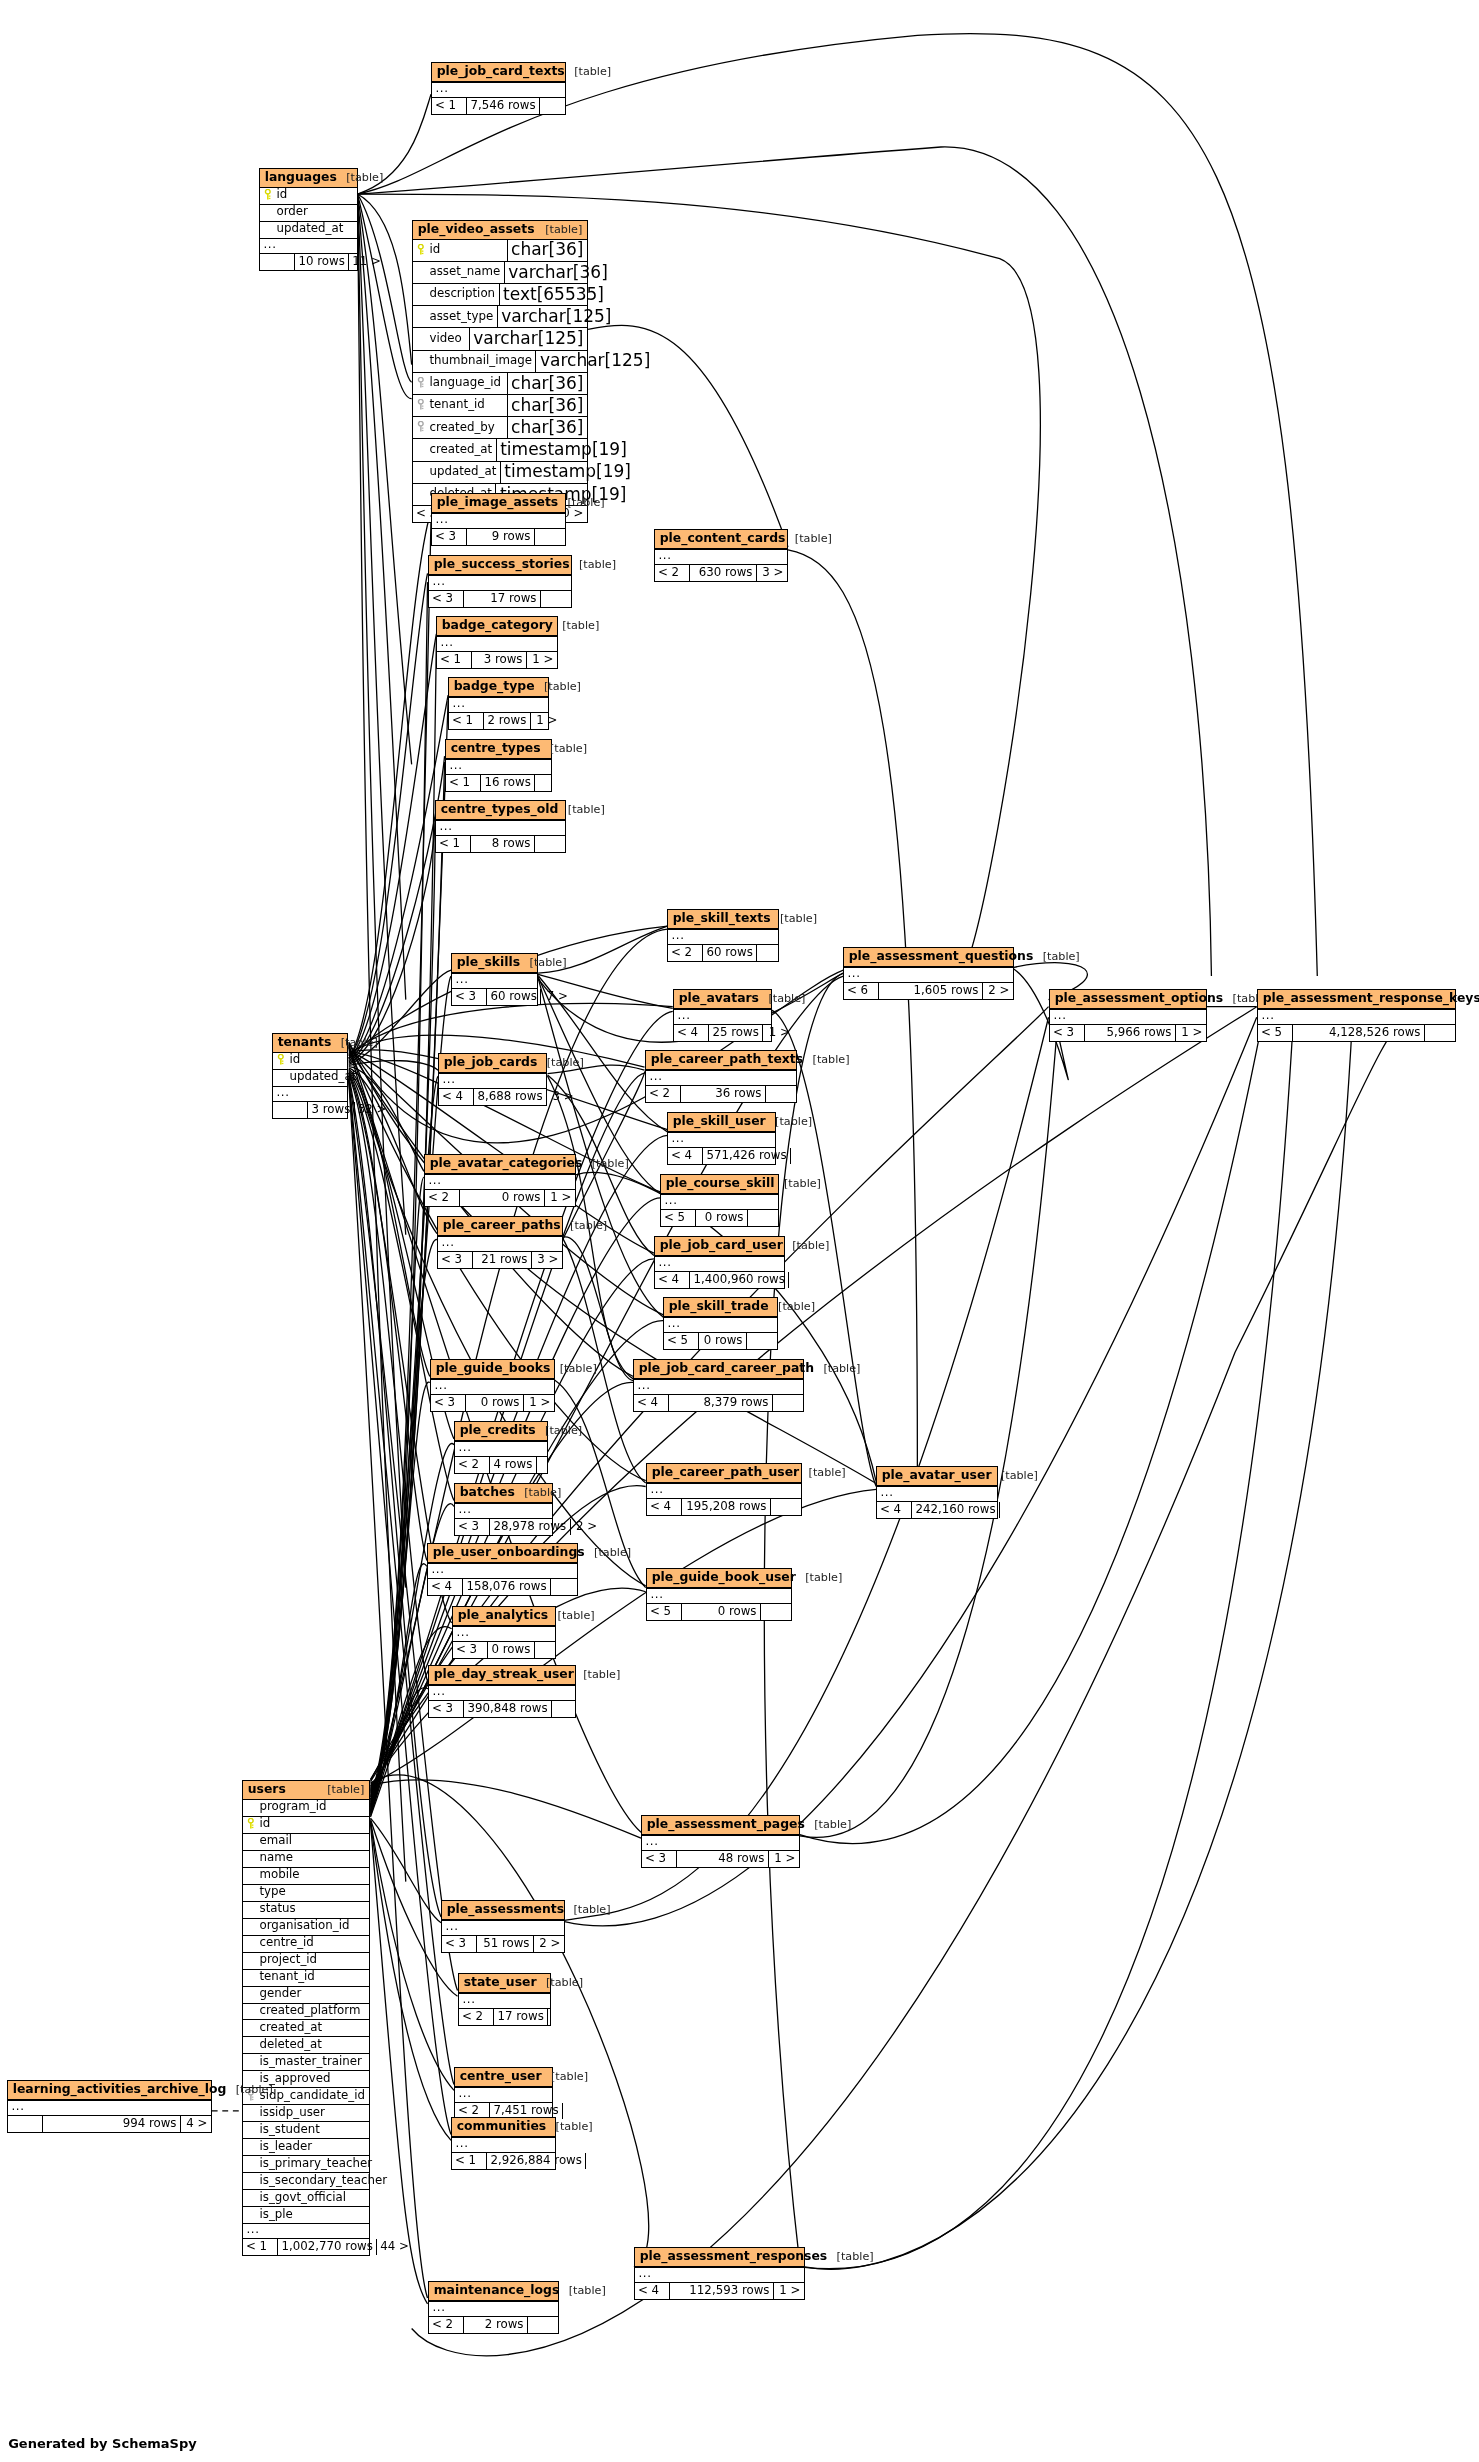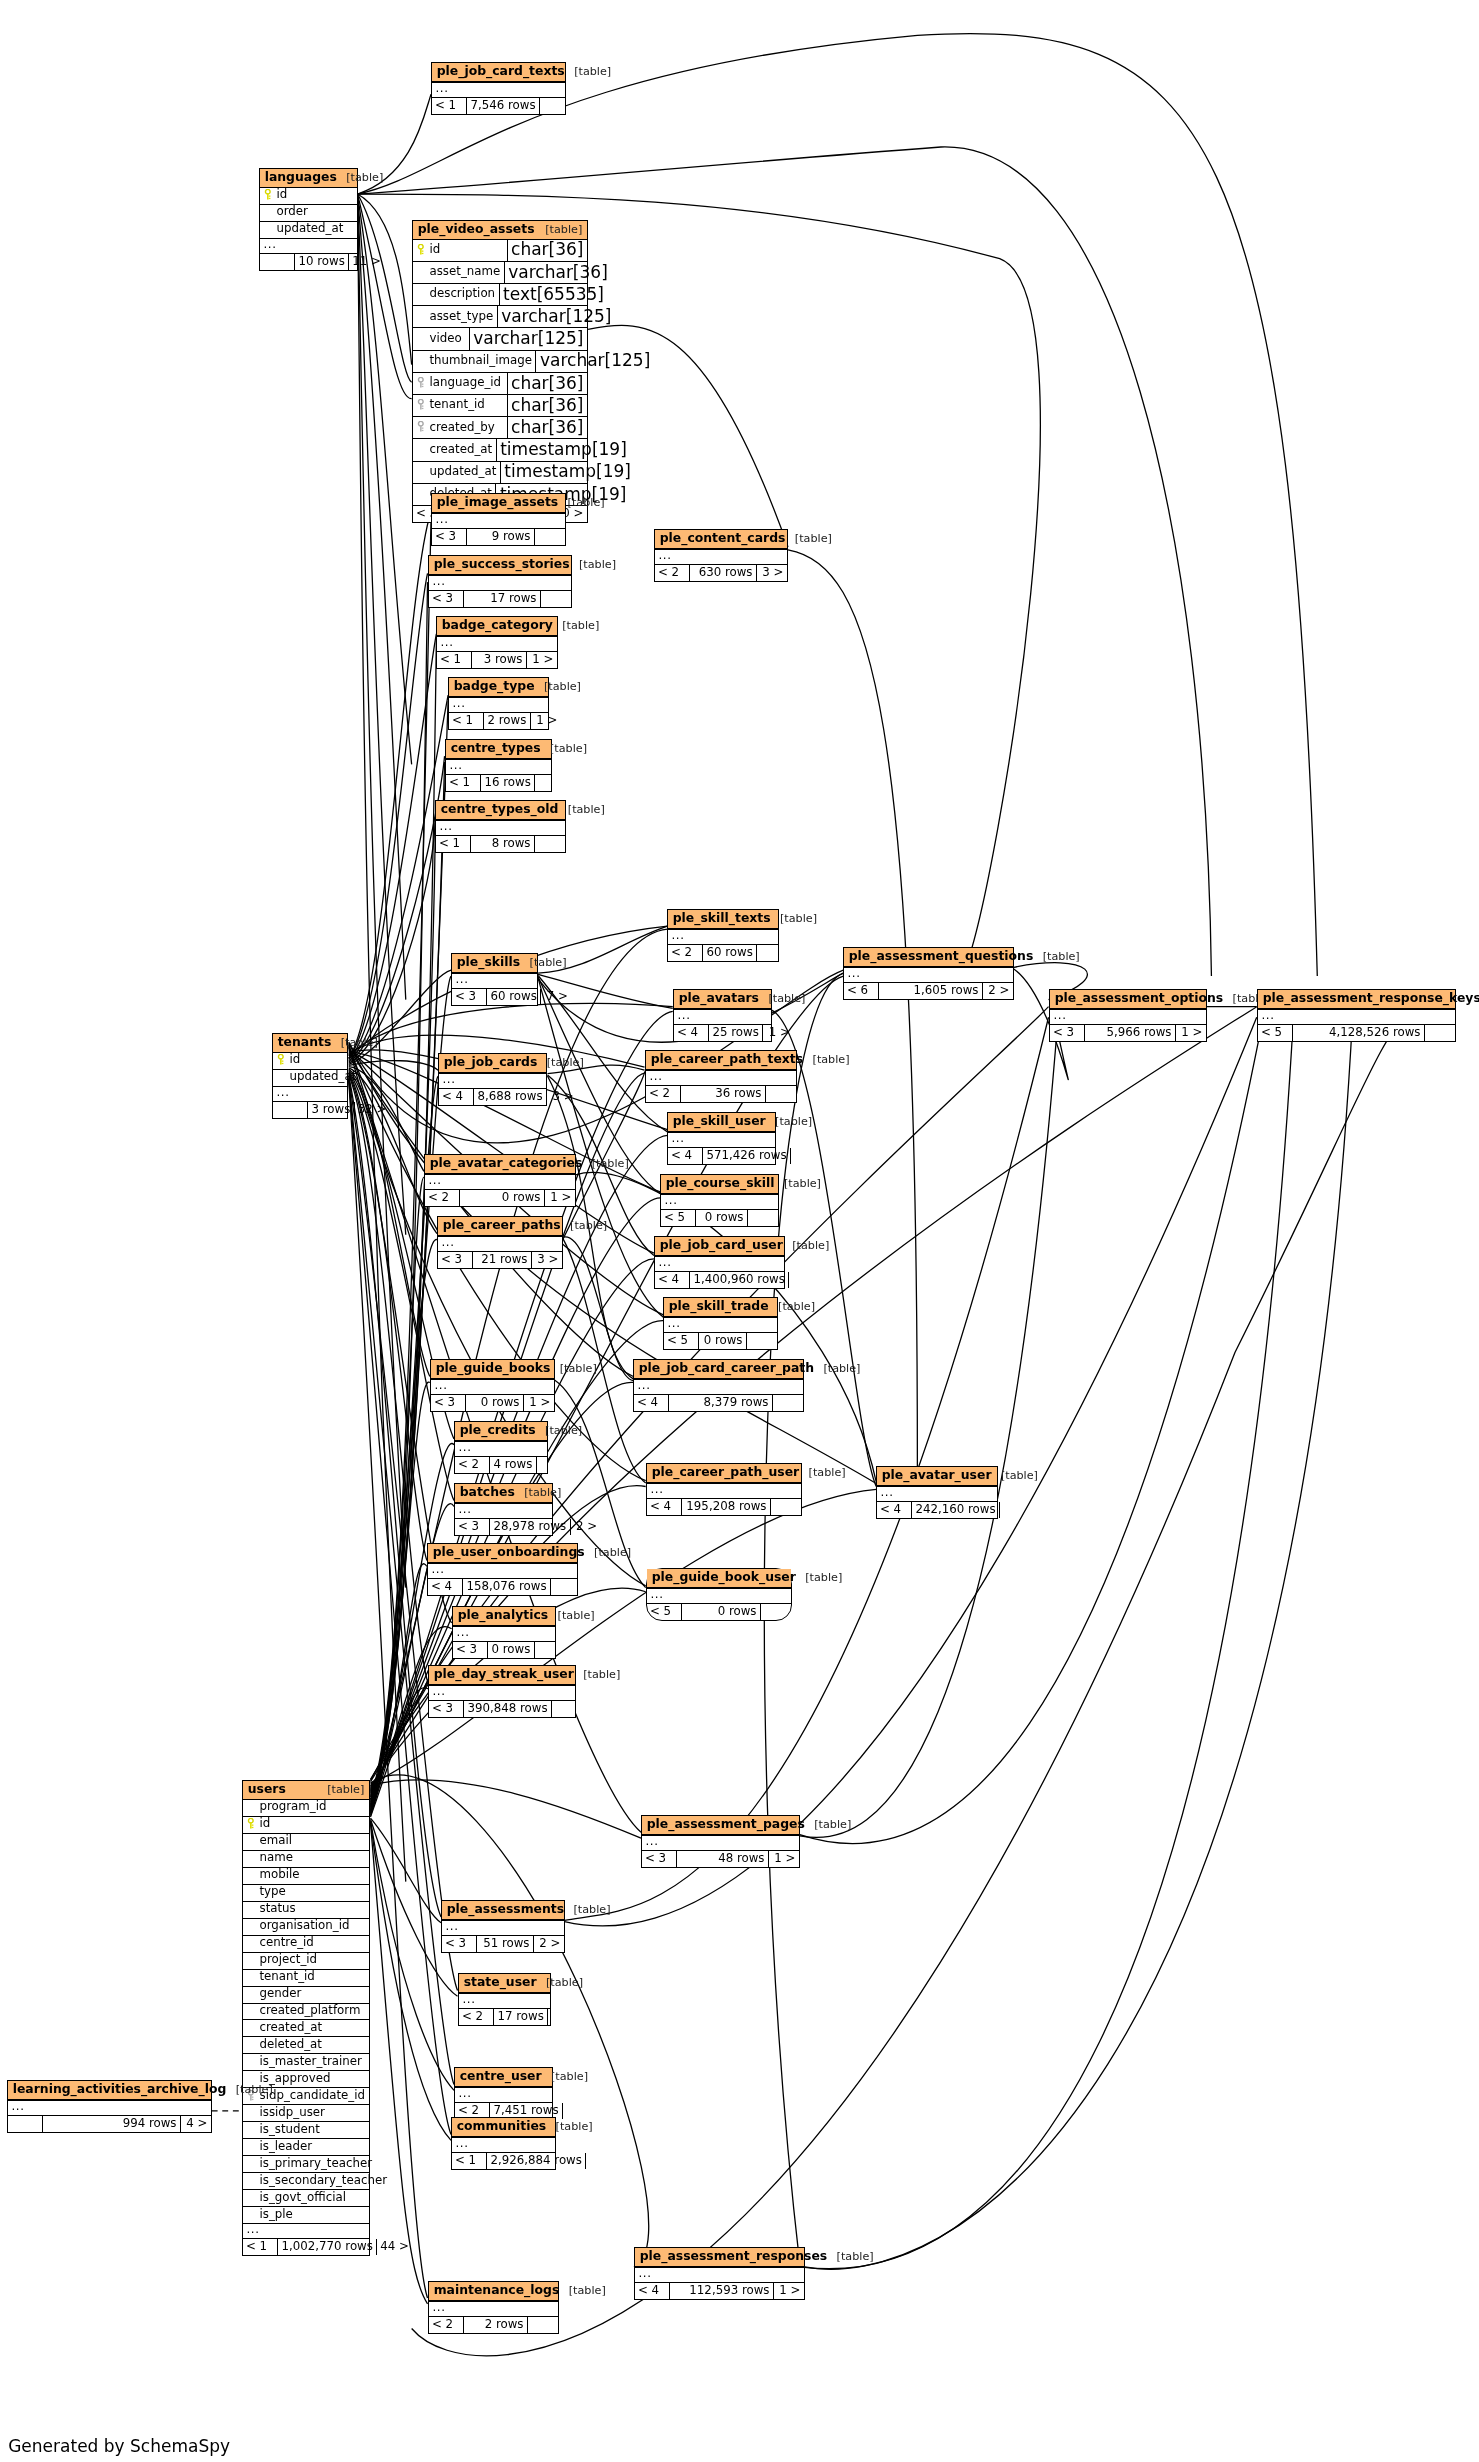--- a/index.html
+++ b/index.html
@@ -122,22 +122,23 @@
     min-width: 31px;
     padding: 1.8px 3.5px 2.4px 2.9px;
     text-align: right;
     border-left: 0.6px solid #000;
     box-sizing: border-box;
   }
   .footer-note {
     position: absolute;
     left: 8.2px;
     top: 2436px;
-    font-size: 17px;
+    font-size: 13px;
     color: #000;
+    font-weight: bold;
   }
 </style>
 </head>
 <body>
 
 <div id="canvas">
 
   <svg id="edges" viewBox="0 0 2515 4187" preserveAspectRatio="none">
     <g fill="none" stroke="#000000" stroke-width="2.2">
 
@@ -760,21 +761,21 @@
           <span class="tbl-name">ple_user_onboardings</span>
           <span class="tbl-tag">[table]</span>
         </div>
         <div class="ellipsis-row">...</div>
         <div class="foot">
           <span class="f-left">&lt; 4</span>
           <span class="f-mid">158,076 rows</span>
           <span class="f-right"></span>
         </div>
       </div>
-      <div class="tbl thin" style="left: 646px; top: 1568px; width: 146px; border-radius: 16px;">
+      <div class="tbl thin" style="left: 646px; top: 1568px; width: 146px;">
         <div class="tbl-head">
           <span class="tbl-name">ple_guide_book_user</span>
           <span class="tbl-tag">[table]</span>
         </div>
         <div class="ellipsis-row">...</div>
         <div class="foot">
           <span class="f-left">&lt; 5</span>
           <span class="f-mid">0 rows</span>
           <span class="f-right"></span>
         </div>

